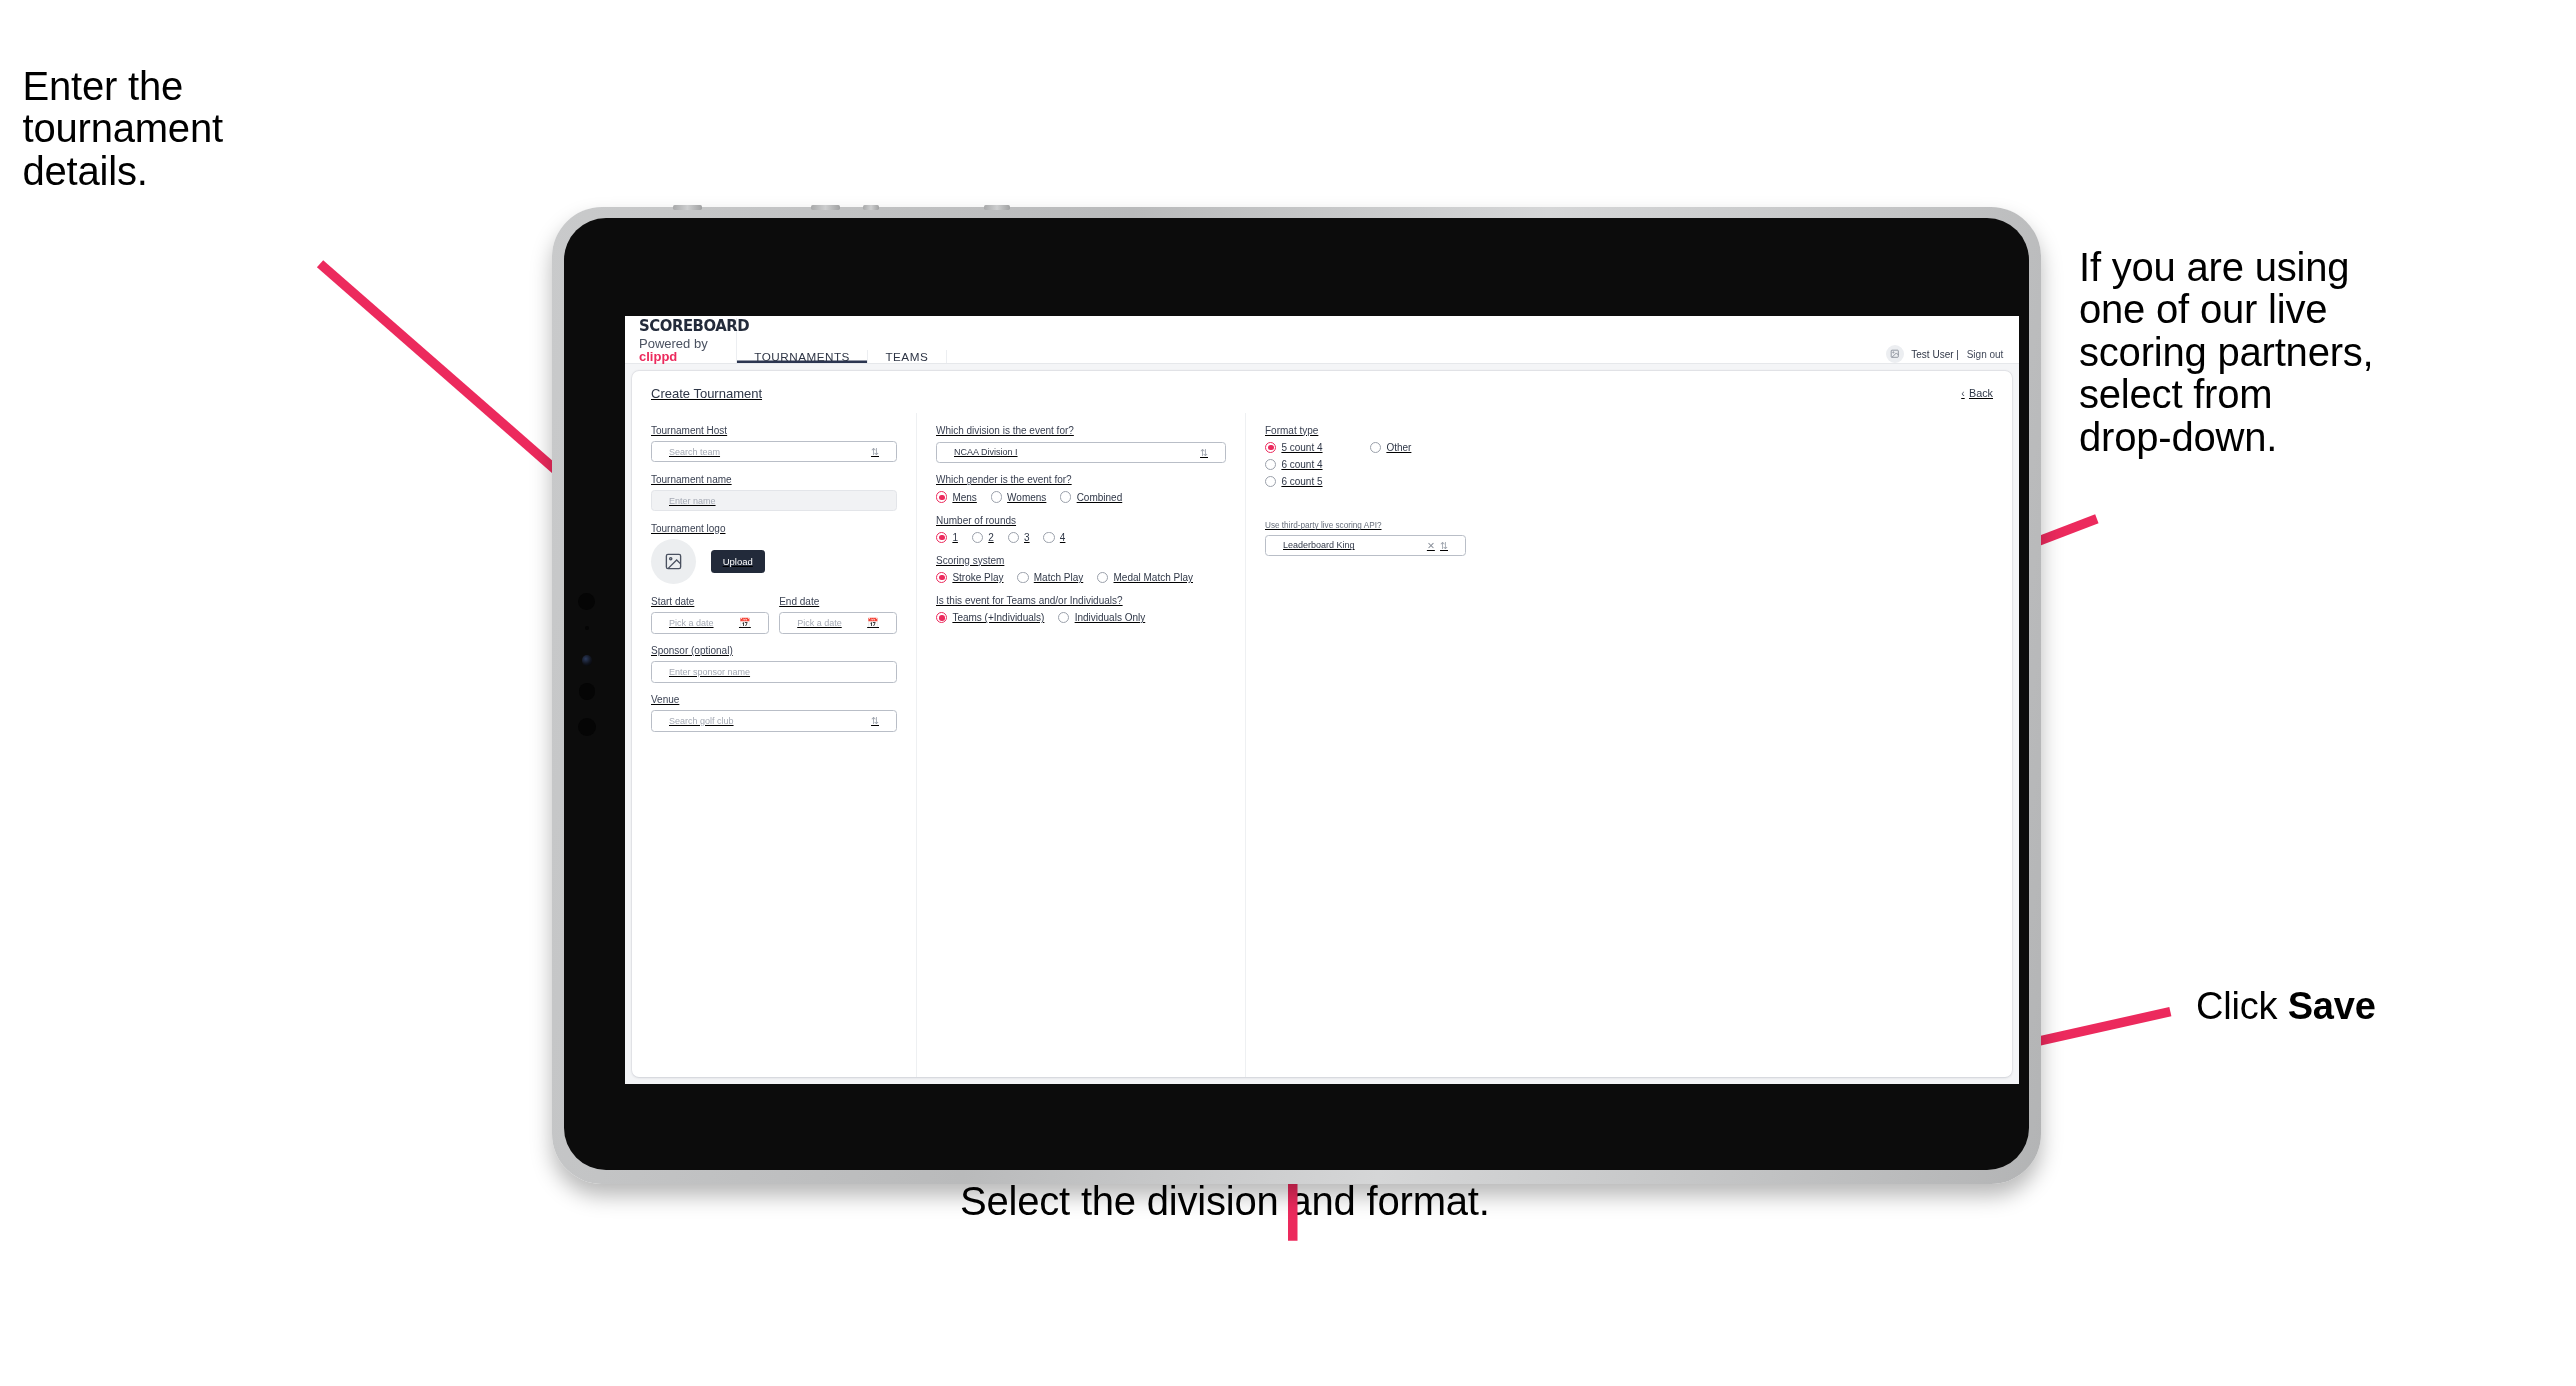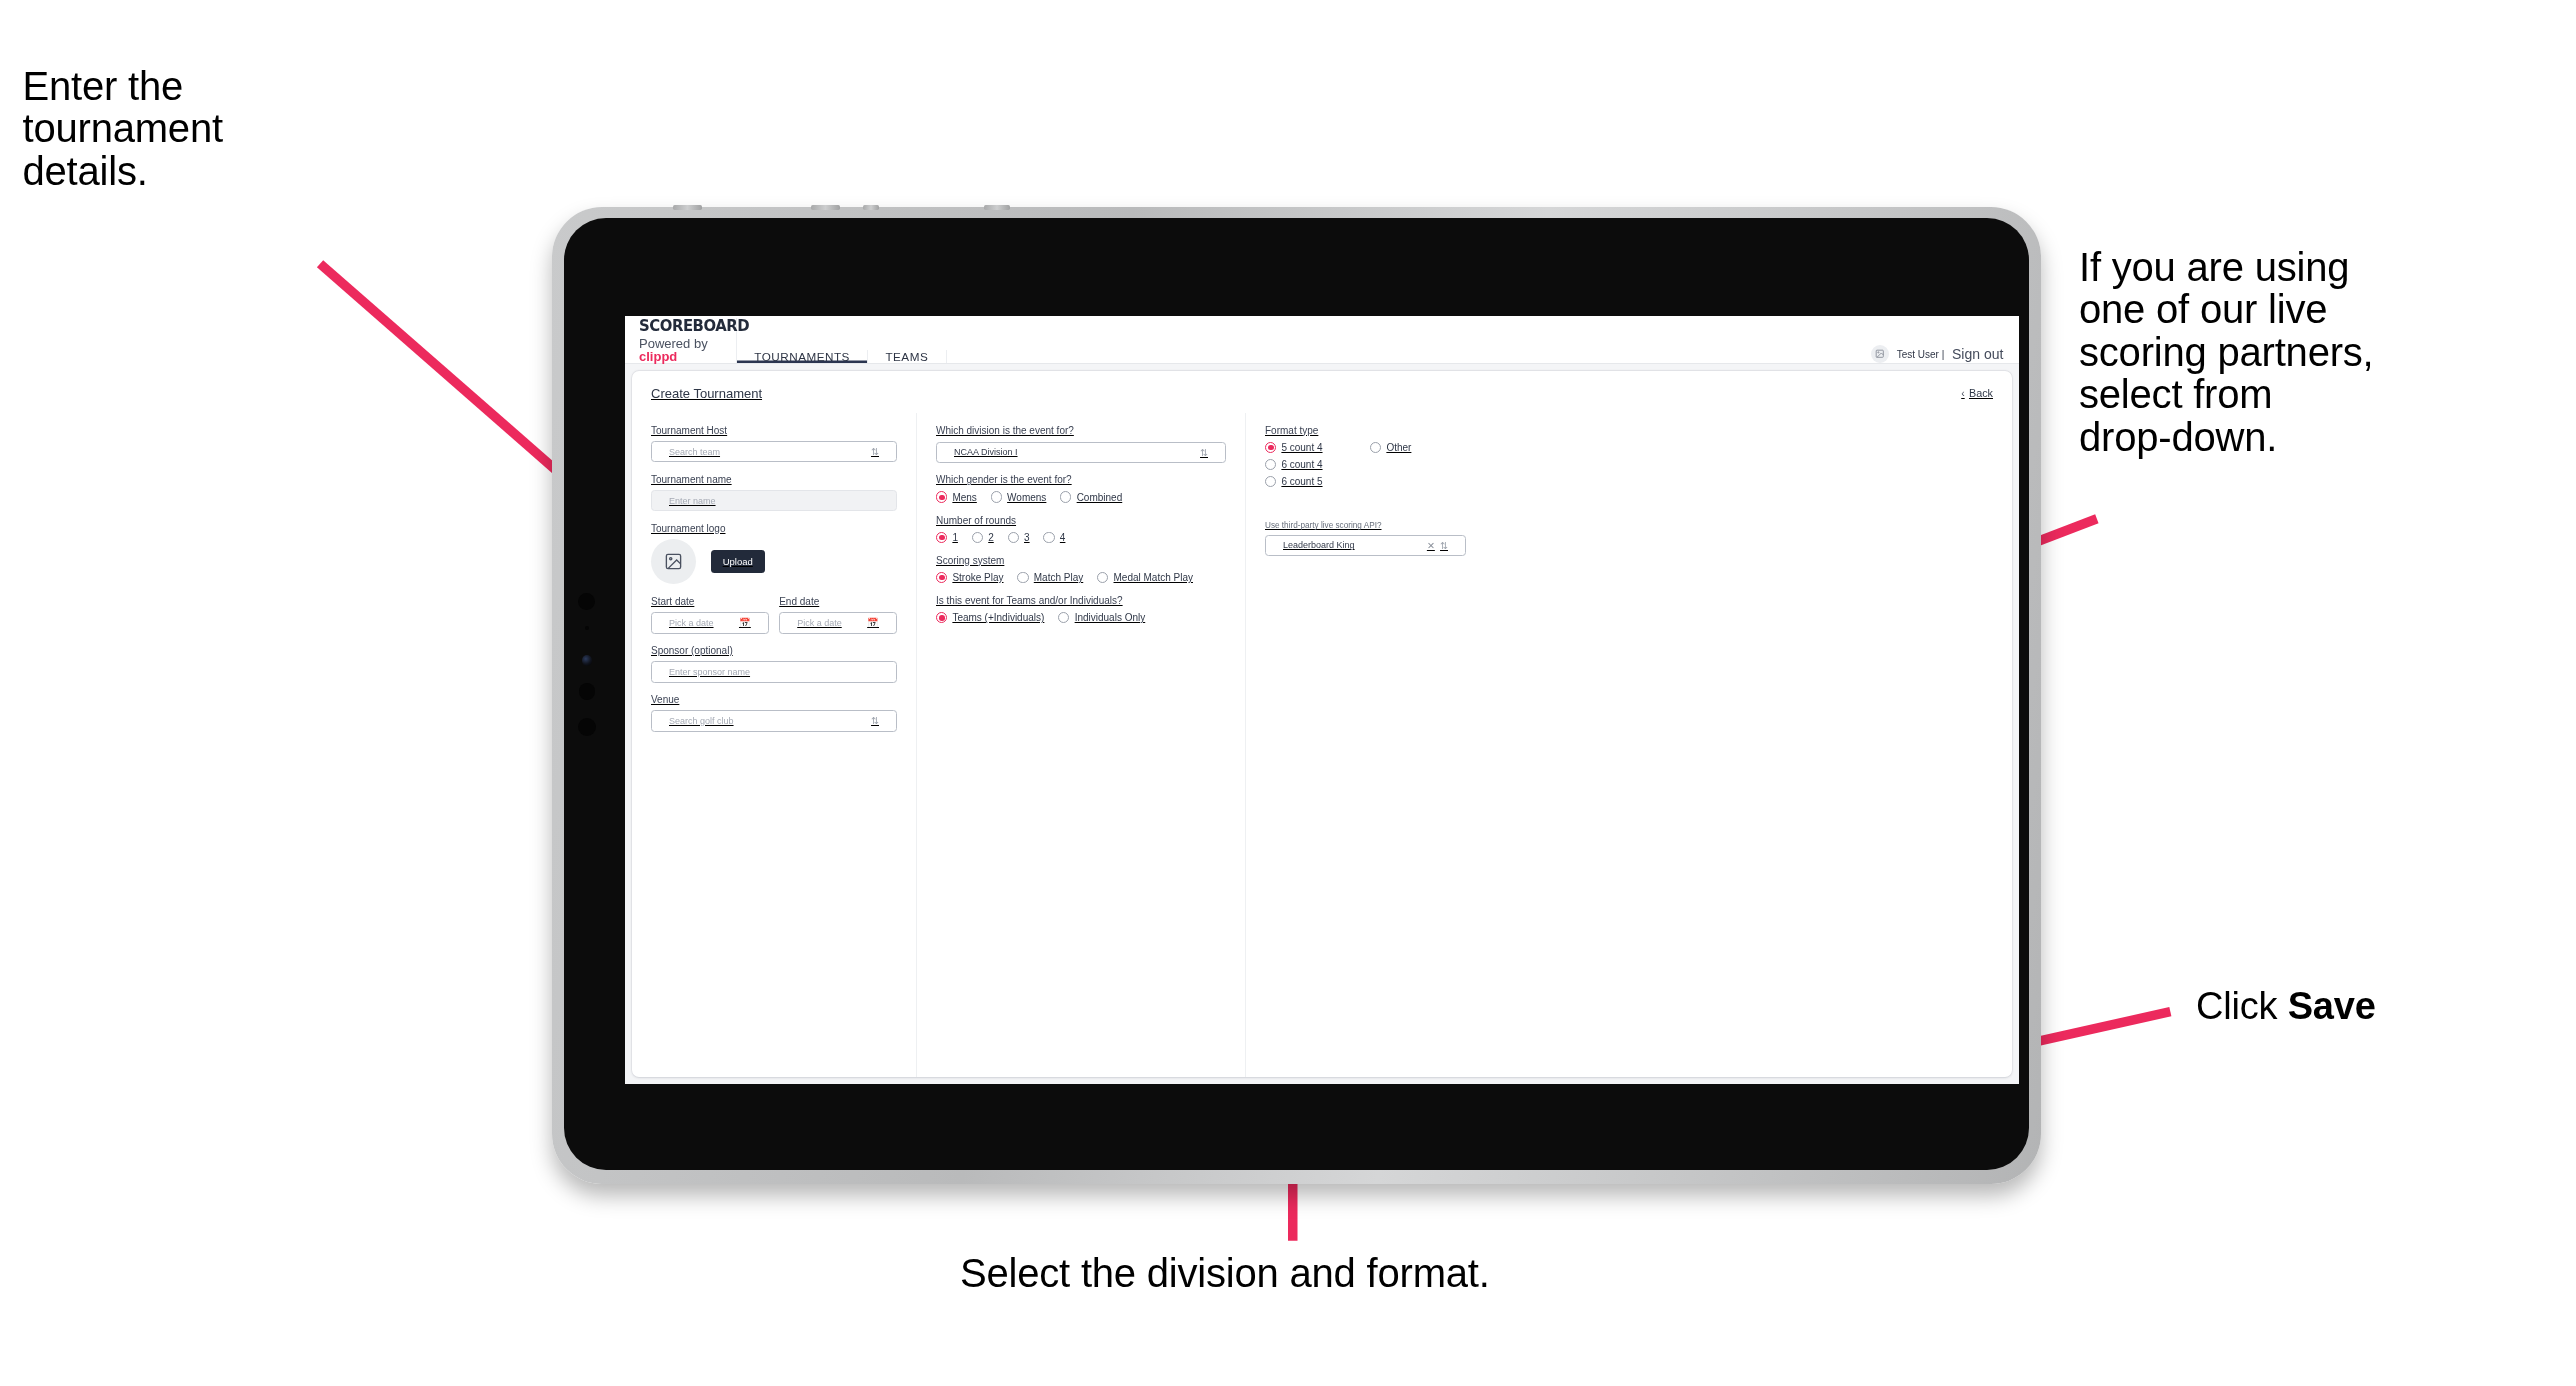--- a/index.html
+++ b/index.html
@@ -18,21 +18,21 @@
     font-size: 40px;
     line-height: 1.06;
     font-weight: 400;
     letter-spacing: -0.2px;
     white-space: pre-line;
   }
   #anno-left   { left: 22.5px;  top: 65px;  width: 363px; }
   #anno-right  { left: 2079px; top: 246px; width: 484px; }
   #anno-save   { left: 2196px; top: 986px; font-size: 38px; white-space: nowrap;}
   #anno-save b { font-weight: 700; }
-  #anno-bottom { left: 960px; top: 1252px; font-size: 40px; white-space: nowrap;}
+  #anno-bottom { left: 960px; top: 1180px; font-size: 40px; white-space: nowrap;}
 
   .arrow-svg { position: absolute; left:0; top:0; width: 2576px; height: 1386px; pointer-events:none; }
 
   
   #device {
     position: absolute;
     left: 552px; top: 207px;
     width: 1489px; height: 977px;
     background: linear-gradient(100deg,#c9cacb 0%, #b9babb 35%, #d5d6d7 60%, #b3b4b5 100%);
     border-radius: 50px;
@@ -91,21 +91,21 @@
   .nav-tab.active { box-shadow: inset 0 -2.6px 0 #2b3550; }
   #nav-spacer { flex: 1; }
   #nav-user {
     display: flex; align-items: center; gap: 7.8px; padding-right: 15.6px;
     font-size: 10px; color: #303747;
   }
   #nav-user .avatar {
     width: 18px; height: 18px; border-radius: 50%;
     background: #eceef1; display: flex; align-items: center; justify-content: center;
   }
-  #nav-user .signout { font-size: 14px; color: #444b5b; cursor: pointer; }
+  #nav-user .signout { font-size: 10px; color: #444b5b; cursor: pointer; }
 
   
   #card {
     position: absolute; left: 7px; right: 7px; top: 55px; bottom: 7px;
     background: #fff;
     border-radius: 7px;
     box-shadow: 0 0.9px 2.6px rgba(10,20,40,0.12), 0 0 0 0.9px rgba(20,30,50,0.04);
     display: flex; flex-direction: column; text-decoration: underline;
   }
   #card-head {

